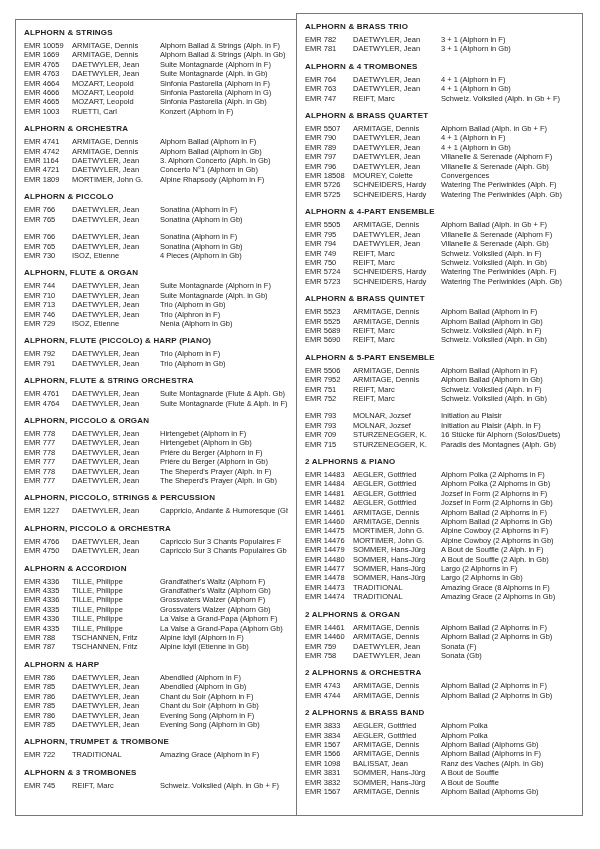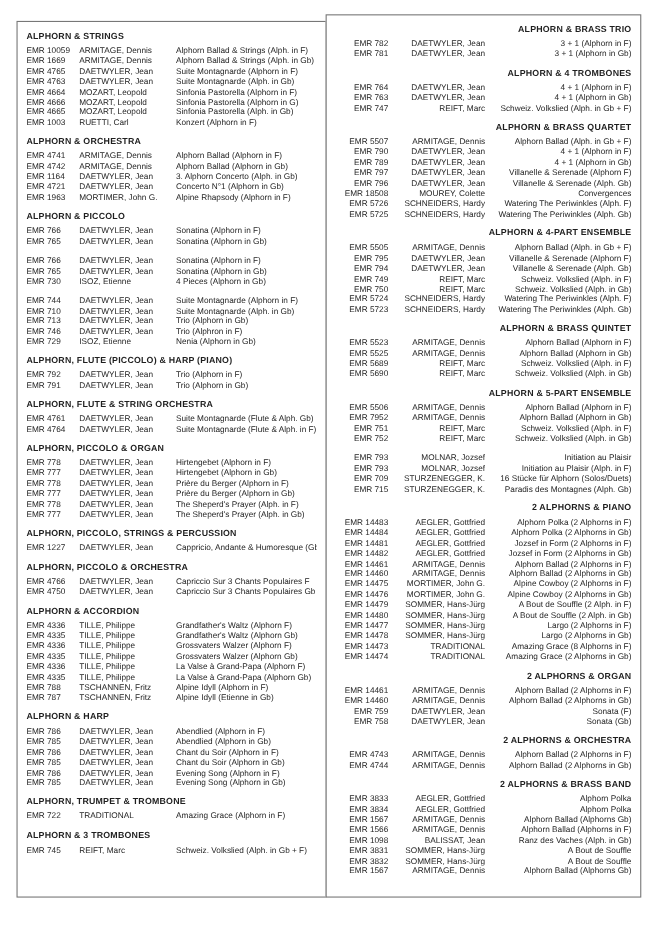--- a/index.html
+++ b/index.html
@@ -14,21 +14,21 @@
   .page { position: absolute; inset: 0; }
   .colbox {
     position: absolute;
     box-sizing: border-box;
     border: 1px solid #777;
     background: #fff;
     padding: 8px 8px 4px 8px;
     overflow: hidden;
   }
   .colbox.left  { left: 15px;  top: 19px; width: 282px; height: 797px; }
-  .colbox.right { left: 296px; top: 13px; width: 287px; height: 803px; text-align: right; }
+  .colbox.right { left: 296px; top: 13px; width: 287px; height: 803px; }
   .section { margin-top: 8px; }
   .section:first-child { margin-top: 0; }
   .section-title {
     font-weight: bold;
     font-size: 8px;
     line-height: 10px;
     margin-bottom: 3px;
     letter-spacing: 0.2px;
     white-space: nowrap;
   }
@@ -106,21 +106,21 @@
           <span class="cell-num">EMR 1164</span>
           <span class="cell-composer">DAETWYLER, Jean</span>
           <span class="cell-title">3. Alphorn Concerto (Alph. in Gb)</span>
         </div>
         <div class="row">
           <span class="cell-num">EMR 4721</span>
           <span class="cell-composer">DAETWYLER, Jean</span>
           <span class="cell-title">Concerto N°1 (Alphorn in Gb)</span>
         </div>
         <div class="row">
-          <span class="cell-num">EMR 1963</span>
+          <span class="cell-num">EMR 1809</span>
           <span class="cell-composer">MORTIMER, John G.</span>
           <span class="cell-title">Alpine Rhapsody (Alphorn in F)</span>
         </div>
       </div>
       <div class="section">
         <div class="section-title">ALPHORN &amp; PICCOLO</div>
         <div class="row">
           <span class="cell-num">EMR 766</span>
           <span class="cell-composer">DAETWYLER, Jean</span>
           <span class="cell-title">Sonatina (Alphorn in F)</span>
@@ -142,20 +142,21 @@
           <span class="cell-composer">DAETWYLER, Jean</span>
           <span class="cell-title">Sonatina (Alphorn in Gb)</span>
         </div>
         <div class="row">
           <span class="cell-num">EMR 730</span>
           <span class="cell-composer">ISOZ, Etienne</span>
           <span class="cell-title">4 Pieces (Alphorn in Gb)</span>
         </div>
       </div>
       <div class="section">
+        <div class="section-title">ALPHORN, FLUTE &amp; ORGAN</div>
         <div class="row">
           <span class="cell-num">EMR 744</span>
           <span class="cell-composer">DAETWYLER, Jean</span>
           <span class="cell-title">Suite Montagnarde (Alphorn in F)</span>
         </div>
         <div class="row">
           <span class="cell-num">EMR 710</span>
           <span class="cell-composer">DAETWYLER, Jean</span>
           <span class="cell-title">Suite Montagnarde (Alph. in Gb)</span>
         </div>

